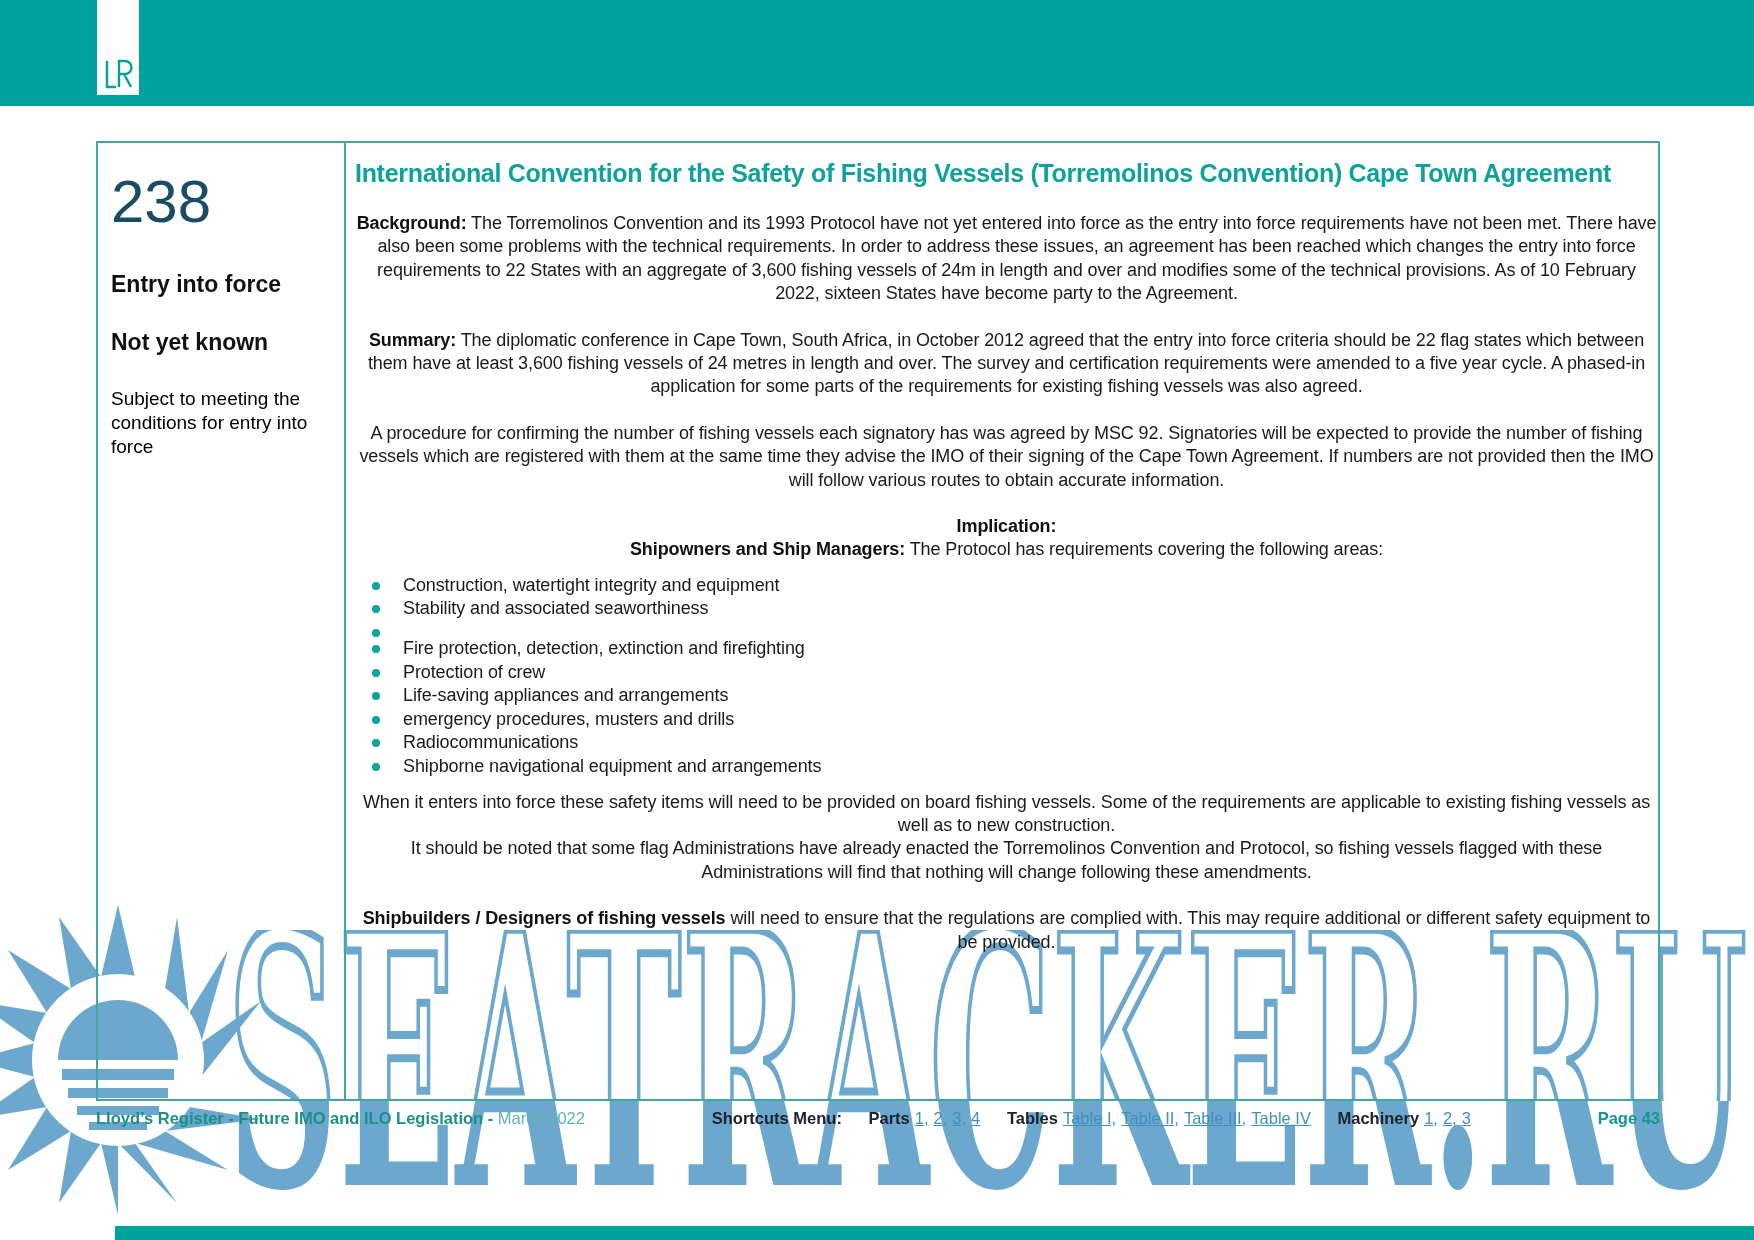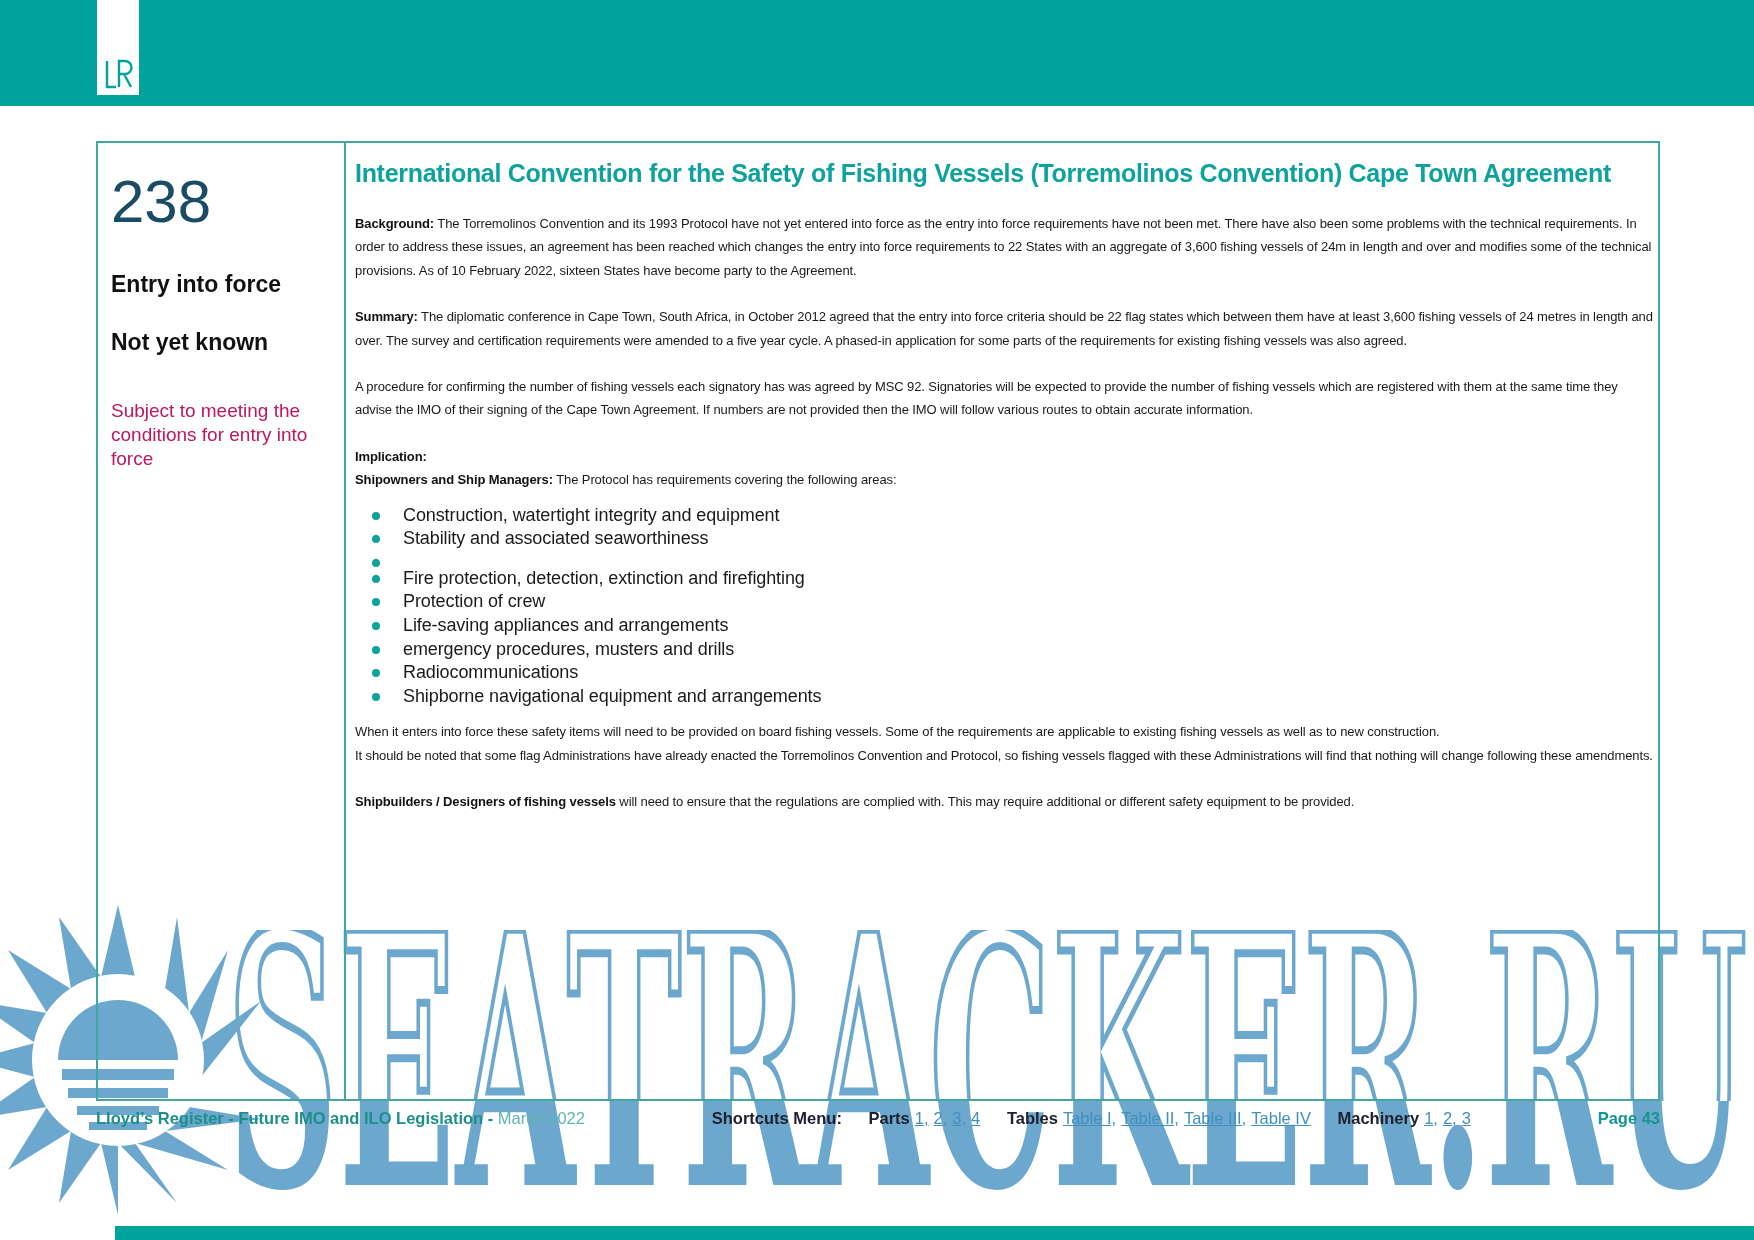--- a/index.html
+++ b/index.html
@@ -17,25 +17,25 @@
   
   .cbox{position:absolute;left:96px;top:141px;width:1564px;height:960px;border:2px solid #43a7a1;
         box-sizing:border-box;display:flex;z-index:2;background:transparent;}
   .leftcol{width:248px;border-right:2px solid #43a7a1;box-sizing:border-box;
            padding:28px 18px 0 13px;flex:none;}
   .rightcol{flex:1;padding:12px 0 0 9px;box-sizing:border-box;}
 
   .recnum{font-size:60px;line-height:62px;color:#1b4c66;font-weight:400;}
   .lhead{font-size:23px;font-weight:700;color:#111111;margin-top:38px;line-height:26px;}
   .lhead2{font-size:23px;font-weight:700;color:#111111;margin-top:32px;line-height:26px;}
-  .lcond{font-size:19px;margin-top:44px;line-height:24px;color:#be185d;}
+  .lcond{font-size:19px;margin-top:32px;line-height:24px;color:#000000;}
 
   .title{color:#0da29b;font-weight:700;font-size:25px;line-height:32px;letter-spacing:-0.3px;margin:2px 0 0 0;}
 
-  .para{font-size:13px;line-height:23.4px;letter-spacing:-0.1px;margin:0;}
+  .para{font-size:18px;line-height:23.4px;letter-spacing:-0.1px;margin:0;text-align:center;}
   .gap{margin-top:23px;}
   .para b{font-weight:700;color:#111111;}
 
   .bullets{list-style:none;margin:12px;padding:0;}
   .bullet-item{display:flex;align-items:flex-start;line-height:23.6px;font-size:18px;letter-spacing:-0.1px;}
   .dot{flex:none;width:8px;height:8px;border-radius:50%;background:#0da29b;margin:8px 0 0 5px;}
   .bullet-text{padding-left:23px;}
 
   
   .footer{position:absolute;left:96px;top:1109px;width:1564px;z-index:3;display:flex;

